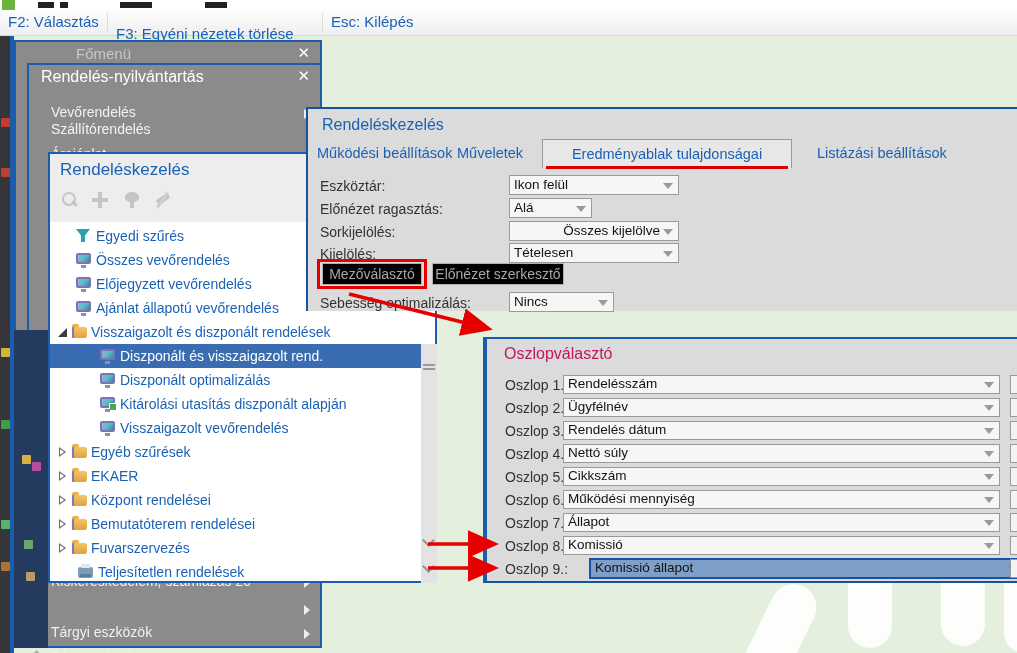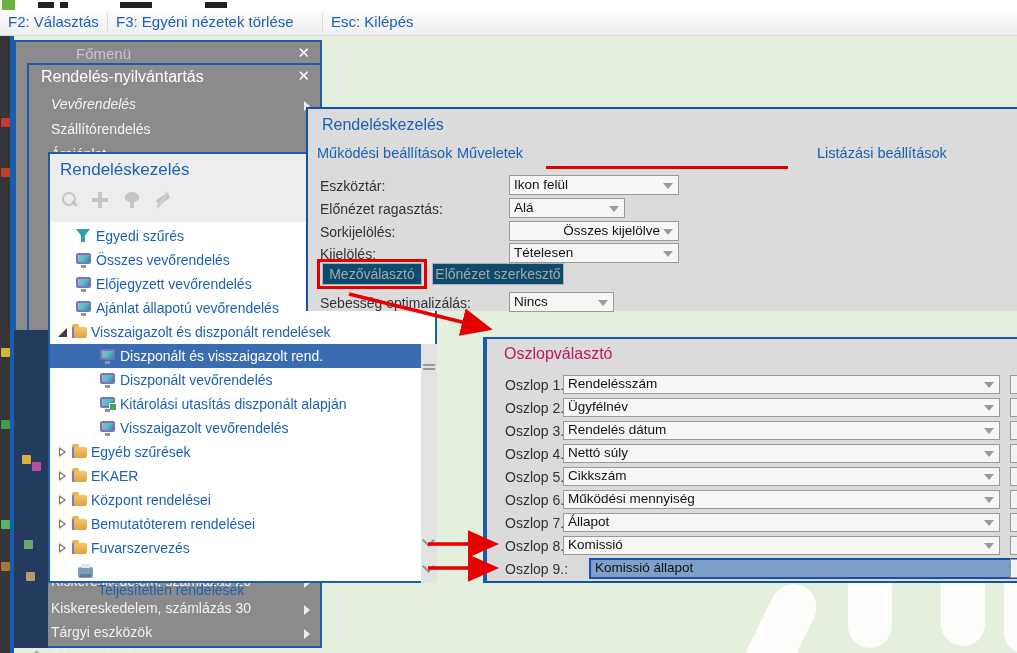--- a/index.html
+++ b/index.html
@@ -110,21 +110,21 @@
   .tab { position:absolute; top:36px; font-size:14.5px; color:#1a61b5; white-space:nowrap; }
   #tab-active-box { position:absolute; left:234px; top:30px; width:250px; height:29px;
       background:#e7e7e7; border:1px solid #9a9a9a; border-bottom:none; text-align:center;
       font-size:14.5px; color:#1a61b5; padding-top:6px; }
   #tab-underline { position:absolute; left:238px; top:57px; width:242px; height:3px; background:#dd0000; }
   .frow-lbl { position:absolute; left:12px; font-size:14px; color:#333; white-space:nowrap; }
   .dd { position:absolute; left:201px; height:20px; background:#f6f6f6; border:1px solid #9a9a9a;
         font-size:13.5px; color:#111; padding:1px 18px 0 4px; white-space:nowrap; overflow:hidden; }
   .dd-arrow { position:absolute; right:5px; top:7px; width:0; height:0;
       border-top:6px solid #9a9a9a; border-left:5px solid transparent; border-right:5px solid transparent; }
-  .gbtn { position:absolute; height:22px; border:1px solid #b0b0b0; background:#0c4a6e;
+  .gbtn { position:absolute; height:22px; border:1px solid #b0b0b0; background:#000000;
       color:#a6a6a6; font-size:14px; text-align:center; padding-top:2px; }
   #red-rect { position:absolute; left:9px; top:150px; width:110px; height:30px;
       border:3px solid #e60000; }
 
   
   #col-dlg { left:483px; top:337px; width:534px; height:246px; background:#dbdbdb;
       border-top:2px solid #1a5dad; border-left:4px solid #1a5dad; border-bottom:2px solid #15549e;
       z-index:6; }
   #col-title { position:absolute; left:17px; top:6px; font-size:16px; color:#be185d; }
   .crow-lbl { position:absolute; left:18px; font-size:14px; color:#333; white-space:nowrap; }
@@ -156,36 +156,35 @@
 <div class="abs mini-icon" style="left:1px; top:562px; background:#a8743c; z-index:1;"></div>
 
 <div class="abs grey-win" id="fomenu">
   <div id="fomenu-title">Főmenü</div>
   <div class="win-close">✕</div>
 </div>
 
 <div class="abs grey-win" id="main-menu">
   <div id="main-menu-title">Rendelés-nyilvántartás</div>
   <div class="win-close">✕</div>
-  <div class="menu-item" style="top:28px;font-style:italic;">
+  <div class="menu-item" style="top:36px;">
     <span class="lbl">Vevőrendelés</span>
     <span class="submenu-arrow"></span>
   </div>
   <div class="menu-item" style="top:53px;">
     <span class="lbl">Szállítórendelés</span>
   </div>
   <div class="menu-item" style="top:78px;">
     <span class="lbl">Árajánlat</span>
   </div>
   <div class="menu-item" style="top:505px;">
     <span class="lbl">Kiskereskedelem, számlázás 20</span>
     <span class="submenu-arrow"></span>
   </div>
   <div class="menu-item" style="top:532px;">
-    <span class="lbl">Kiskereskedelem, számlázás 30</span>
     <span class="submenu-arrow"></span>
   </div>
   <div class="menu-item" style="top:556px;">
     <span class="mi-icon ic-house"></span>
     <span class="lbl">Tárgyi eszközök</span>
     <span class="submenu-arrow"></span>
   </div>
   <div class="menu-item" style="top:581px;">
     <span class="mi-icon ic-diamond"></span>
     <span class="lbl">Bérszámfejtés</span>
@@ -227,21 +226,21 @@
     <span class="tri-open"></span>
     <span class="ic-folder" style="left:22px;"></span>
     <span class="lbl" style="left:41px;">Visszaigazolt és diszponált rendelések</span>
     </div>
   <div class="trow sel" style="top:190px;">
     <span class="ic-monitor" style="left:50px;"></span>
     <span class="lbl" style="left:70px;">Diszponált és visszaigazolt rend.</span>
     </div>
   <div class="trow" style="top:214px;">
     <span class="ic-monitor" style="left:50px;"></span>
-    <span class="lbl" style="left:70px;">Diszponált vevőrendelés</span>
+    <span class="lbl" style="left:70px;">Diszponált optimalizálás</span>
     </div>
   <div class="trow" style="top:238px;">
     <span class="ic-monitor exp" style="left:50px;"></span>
     <span class="lbl" style="left:70px;">Kitárolási utasítás diszponált alapján</span>
     </div>
   <div class="trow" style="top:262px;">
     <span class="ic-monitor" style="left:50px;"></span>
     <span class="lbl" style="left:70px;">Visszaigazolt vevőrendelés</span>
     </div>
   <div class="trow" style="top:286px;">
@@ -264,44 +263,45 @@
     <span class="ic-folder" style="left:22px;"></span>
     <span class="lbl" style="left:41px;">Központ rendelései</span>
     </div>
   <div class="trow" style="top:382px;">
     <span class="tri-closed"></span>
     <span class="ic-folder" style="left:22px;"></span>
     <span class="lbl" style="left:41px;">Fuvarszervezés</span>
     </div>
   <div class="trow" style="top:406px;">
     <span class="ic-printer" style="left:28px;"></span>
-    <span class="lbl" style="left:48px;margin-top:18px;">Teljesítetlen rendelések</span>
+    <span class="lbl" style="left:48px;">Teljesítetlen rendelések</span>
     </div>
 
   <div id="tree-scroll">
     <span class="grip"></span>
     <span class="chev" style="top:192px;"></span>
     <span class="chev" style="top:218px;"></span>
   </div>
 </div>
 
 <div class="abs" id="settings-dlg">
   <div id="settings-title">Rendeléskezelés</div>
   <div class="tab" style="left:9px;">Működési beállítások</div>
   <div class="tab" style="left:149px;">Műveletek</div>
+  <div id="tab-active-box">Eredményablak tulajdonságai</div>
   <div class="tab" style="left:509px;">Listázási beállítások</div>
   <div id="tab-underline"></div>
 
   <div class="frow-lbl" style="top:69px;">Eszköztár:</div>
   <div class="dd" style="top:66px; width:170px;">
     <span>Ikon felül</span>
     <span class="dd-arrow"></span></div>
 
   <div class="frow-lbl" style="top:92px;">Előnézet ragasztás:</div>
-  <div class="dd" style="top:89px; width:116px;">
+  <div class="dd" style="top:89px; width:83px;">
     <span>Alá</span>
     <span class="dd-arrow"></span></div>
 
   <div class="frow-lbl" style="top:115px;">Sorkijelölés:</div>
   <div class="dd" style="top:112px; width:170px;text-align:right;">
     <span>Összes kijelölve</span>
     <span class="dd-arrow"></span></div>
 
   <div class="frow-lbl" style="top:137px;">Kijelölés:</div>
   <div class="dd" style="top:134px; width:170px;">
@@ -370,21 +370,21 @@
 <div class="abs" id="title-sliver">
   <div class="abs" id="app-green-square"></div>
   <div class="frag" style="left:38px; width:16px;"></div>
   <div class="frag" style="left:60px; width:8px;"></div>
   <div class="frag" style="left:120px; width:32px;"></div>
   <div class="frag" style="left:205px; width:22px;"></div>
 </div>
 <div class="abs" id="fkey-bar">
   <span class="fkey" style="left:8px;">F2: Választás</span>
   <span class="fkey-sep" style="left:107px;"></span>
-  <span class="fkey" style="left:116px;">F3: Egyéni nézetek törlése</span>
+  <span class="fkey" style="left:116px;margin-top:12px;">F3: Egyéni nézetek törlése</span>
   <span class="fkey-sep" style="left:322px;"></span>
   <span class="fkey" style="left:331px;">Esc: Kilépés</span>
 </div>
 
 <svg class="abs" id="anno-svg" viewBox="0 0 1017 653">
   <defs>
     <marker id="ah" markerWidth="9" markerHeight="8" refX="7" refY="4" orient="auto">
       <polygon points="0,0 9,4 0,8" fill="#e60000"></polygon>
     </marker>
   </defs>

